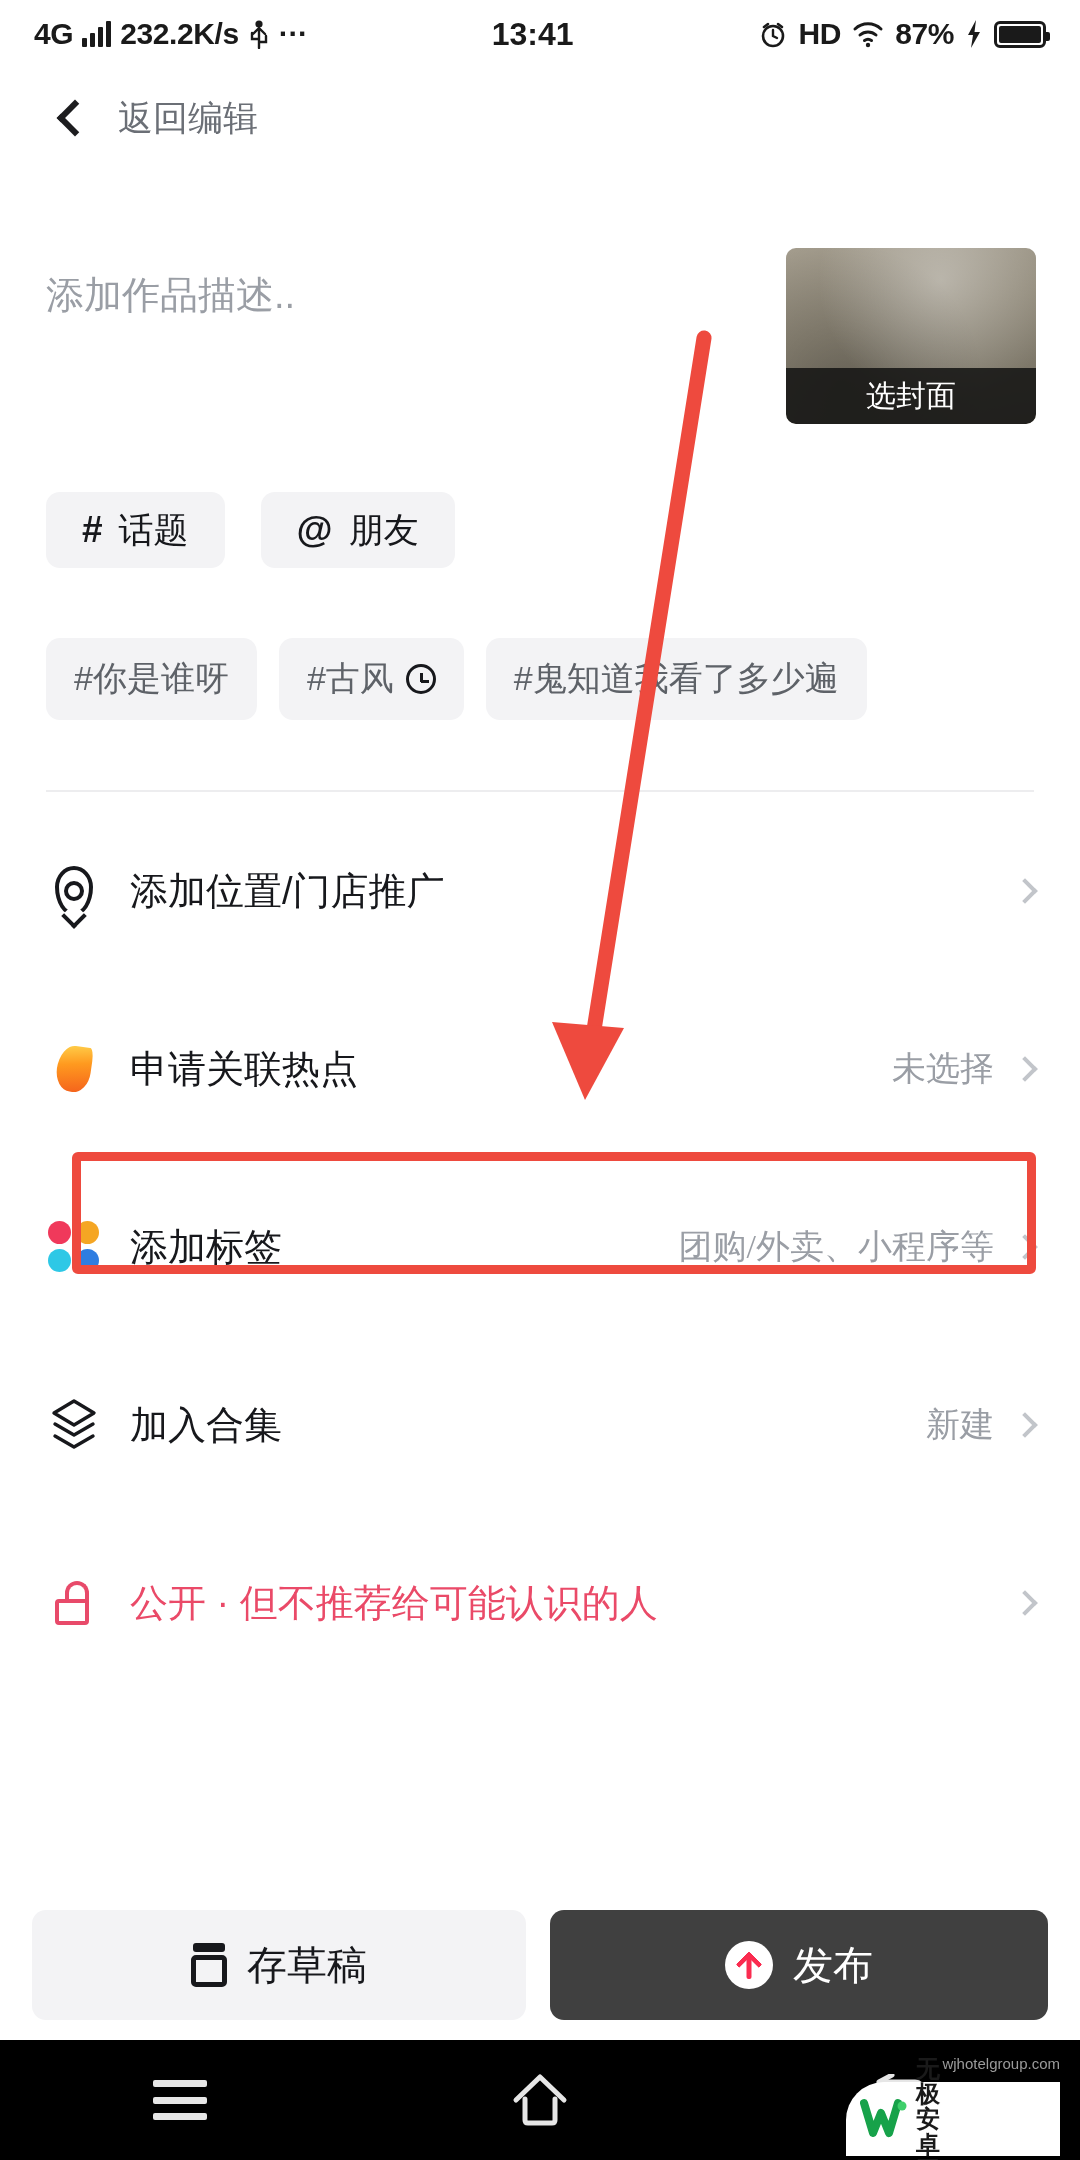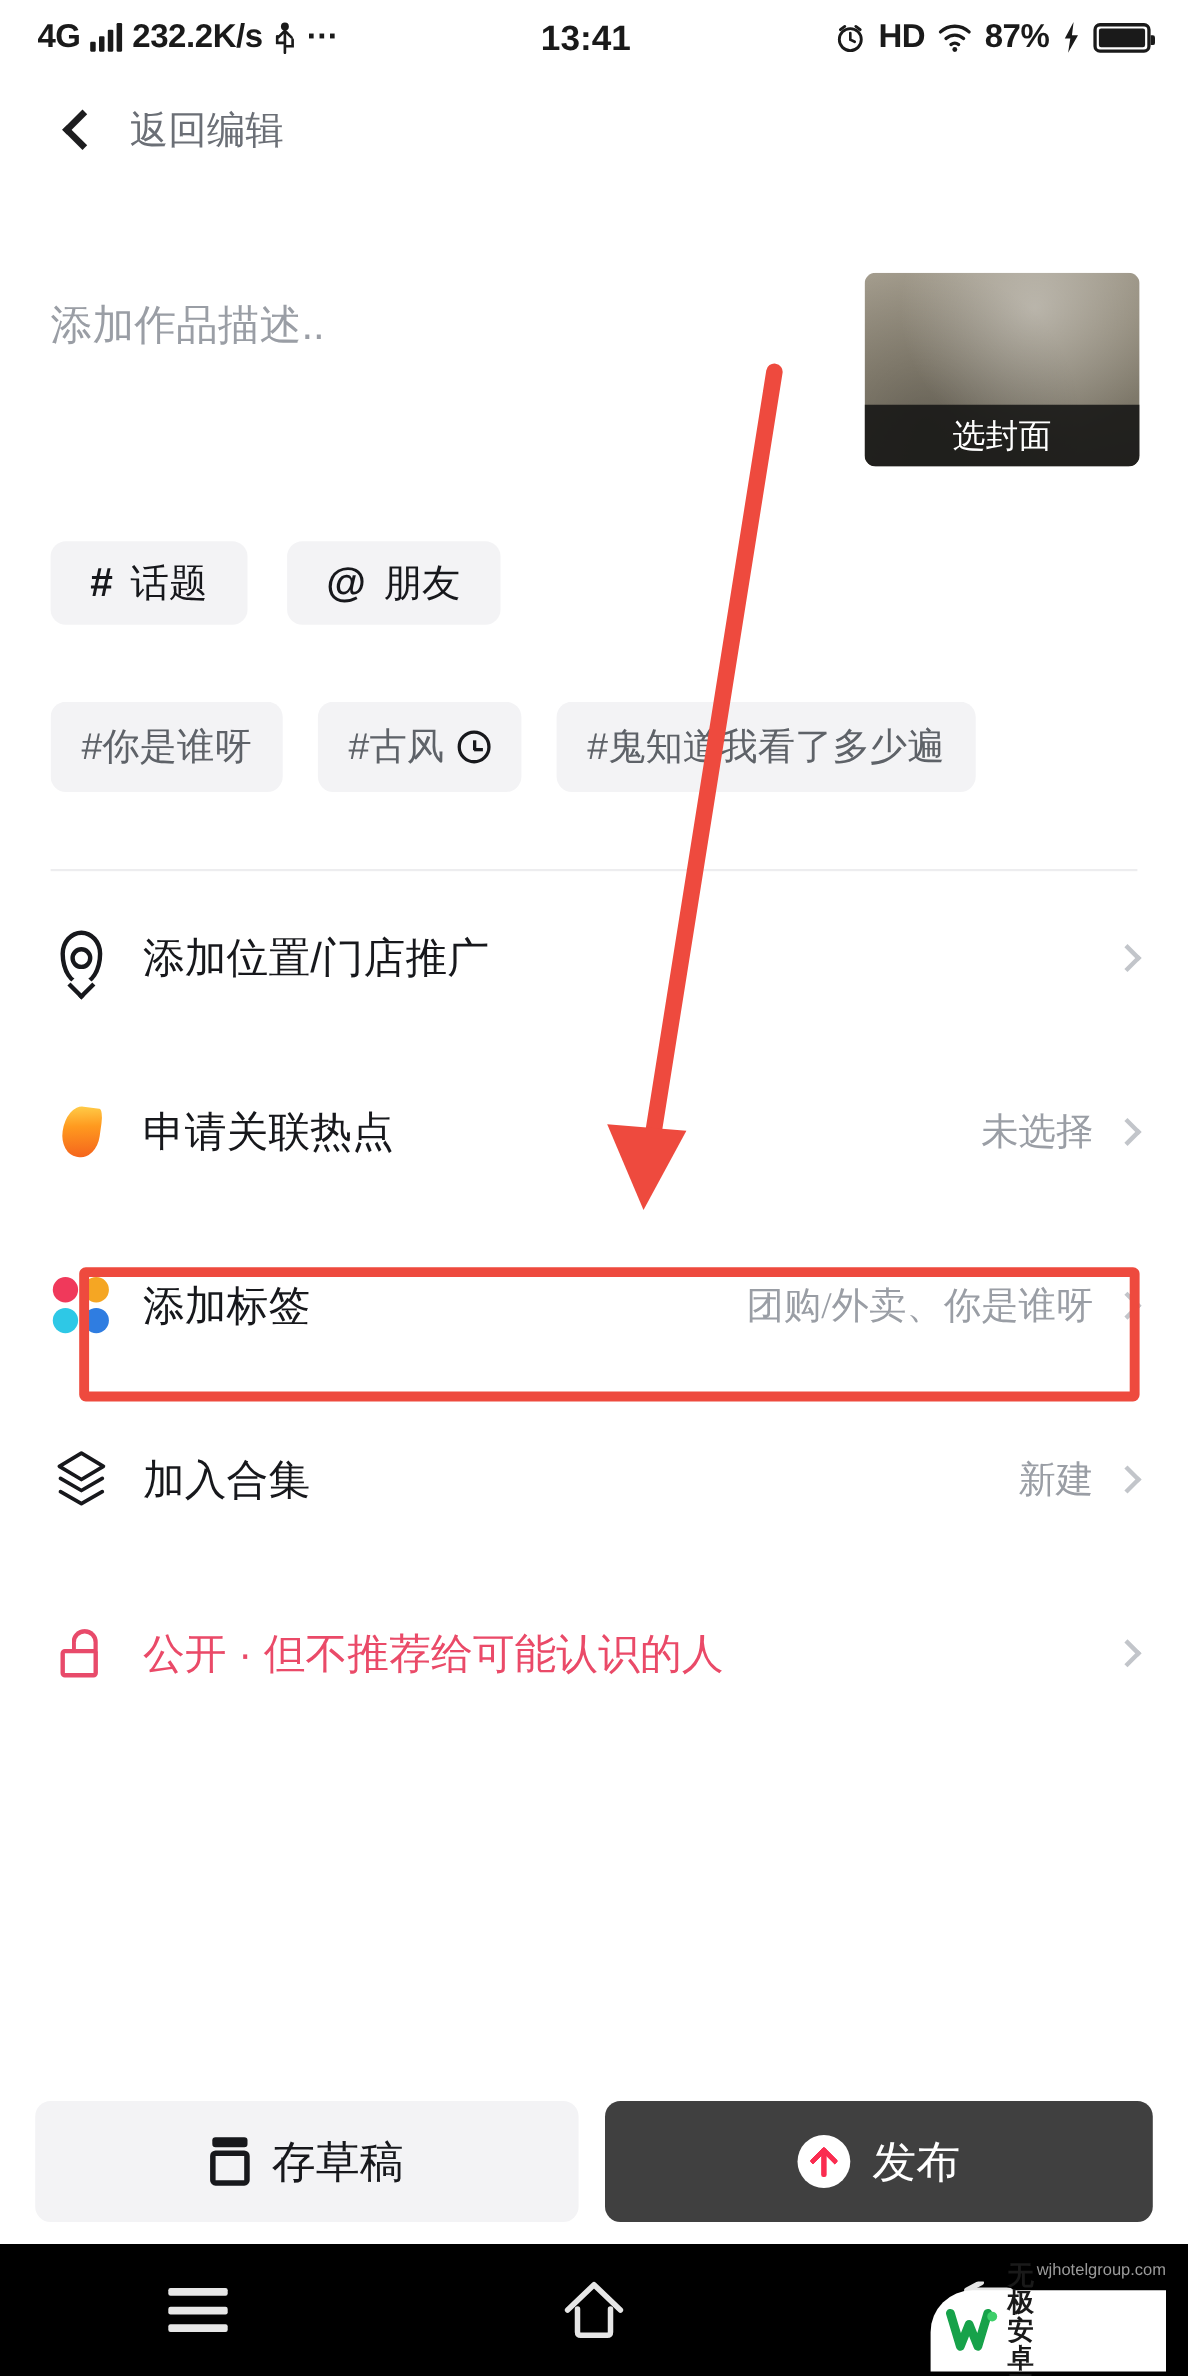--- a/index.html
+++ b/index.html
@@ -108,21 +108,21 @@
     padding: 0 36px;
     display: flex; align-items: center; gap: 16px;
     font-size: 35px; color: #17181c;
   }
   .chip .sym { font-size: 37px; font-weight: 700; }
 
   
   #tag-row {
     position: absolute; top: 638px; left: 46px;
     width: 1034px;
-    display: flex; gap: 32px;
+    display: flex; gap: 22px;
     overflow: hidden;
   }
   .tag-pill {
     background: #f3f3f5;
     border-radius: 14px;
     height: 82px;
     padding: 0 28px;
     display: flex; align-items: center; gap: 12px;
     font-size: 34px; color: #5e6268;
     white-space: nowrap;
@@ -151,20 +151,21 @@
   
   #settings-list {
     position: absolute; top: 792px; left: 0;
     width: 1080px;
   }
   .row {
     position: relative;
     height: 158px;
     display: flex; align-items: center;
     padding: 0 46px;
+    margin-top: 20px;
   }
   .row-icon {
     width: 56px; height: 56px;
     margin-right: 28px;
     display: flex; align-items: center; justify-content: center;
     flex: 0 0 auto;
   }
   .row-label { font-size: 38px; color: #17181c; flex: 1 1 auto; }
   .row-value { font-size: 34px; color: #9a9ea5; margin-right: 22px; white-space: nowrap; font-family: Liberation Serif, serif; }
   .row-chev {
@@ -430,21 +431,21 @@
     <div class="row">
       <div class="row-icon">
         <span class="dots4">
           <b style="background:#f0395b"></b>
             <b style="background:#f5a623"></b>
           <b style="background:#2ec8e6"></b>
             <b style="background:#2f7de1"></b>
         </span>
       </div>
       <div class="row-label">添加标签</div>
-      <div class="row-value">团购/外卖、你是谁呀</div>
+      <div class="row-value">团购/外卖、小程序等</div>
       <div class="row-chev"></div>
     </div>
 
     <div class="row">
       <div class="row-icon">
         <svg width="50" height="54" viewBox="0 0 50 54">
           <path d="M25 3 L45 15 L25 27 L5 15 Z" stroke="#17181c" stroke-width="3.4" fill="none" stroke-linejoin="round"></path>
           <path d="M6 26 L25 37 L44 26" stroke="#17181c" stroke-width="3.4" fill="none" stroke-linecap="round" stroke-linejoin="round"></path>
           <path d="M6 38 L25 49 L44 38" stroke="#17181c" stroke-width="3.4" fill="none" stroke-linecap="round" stroke-linejoin="round"></path>
         </svg>

